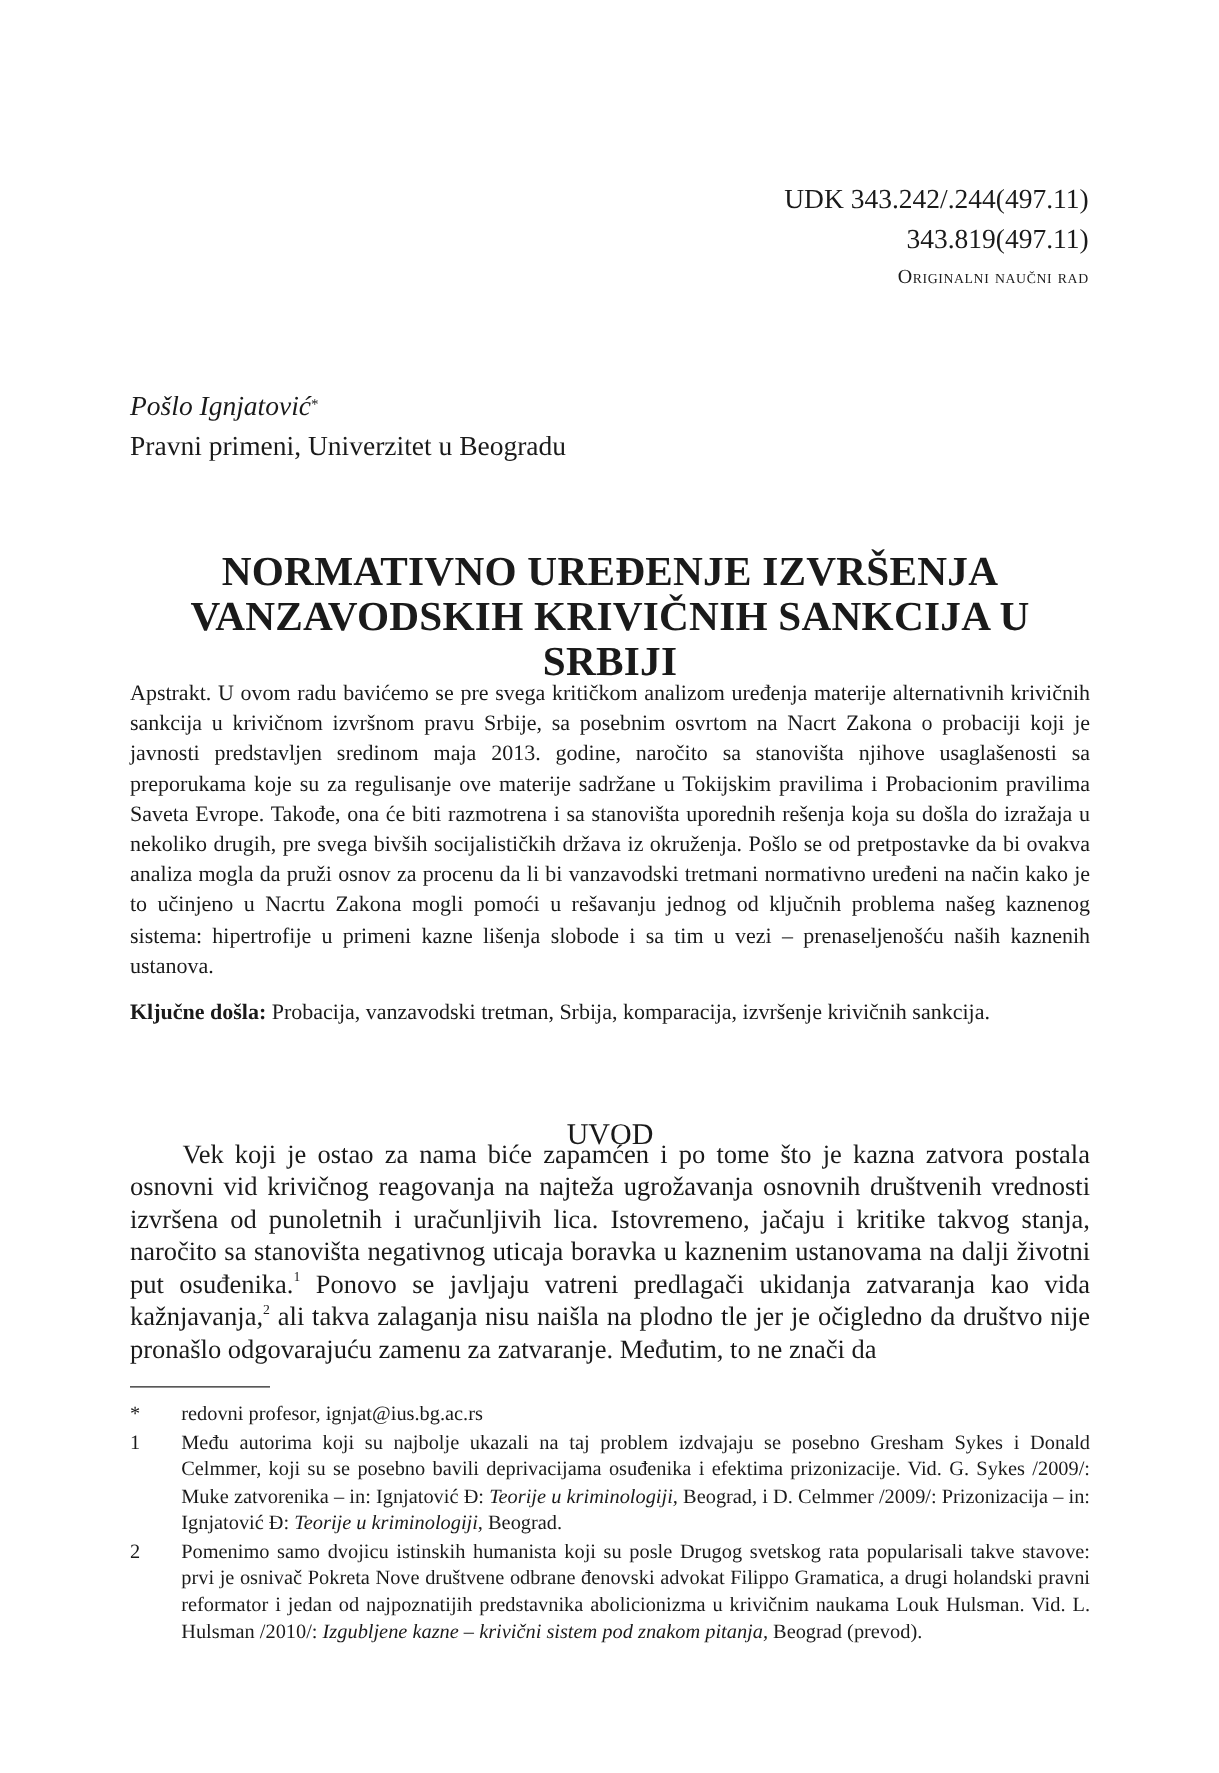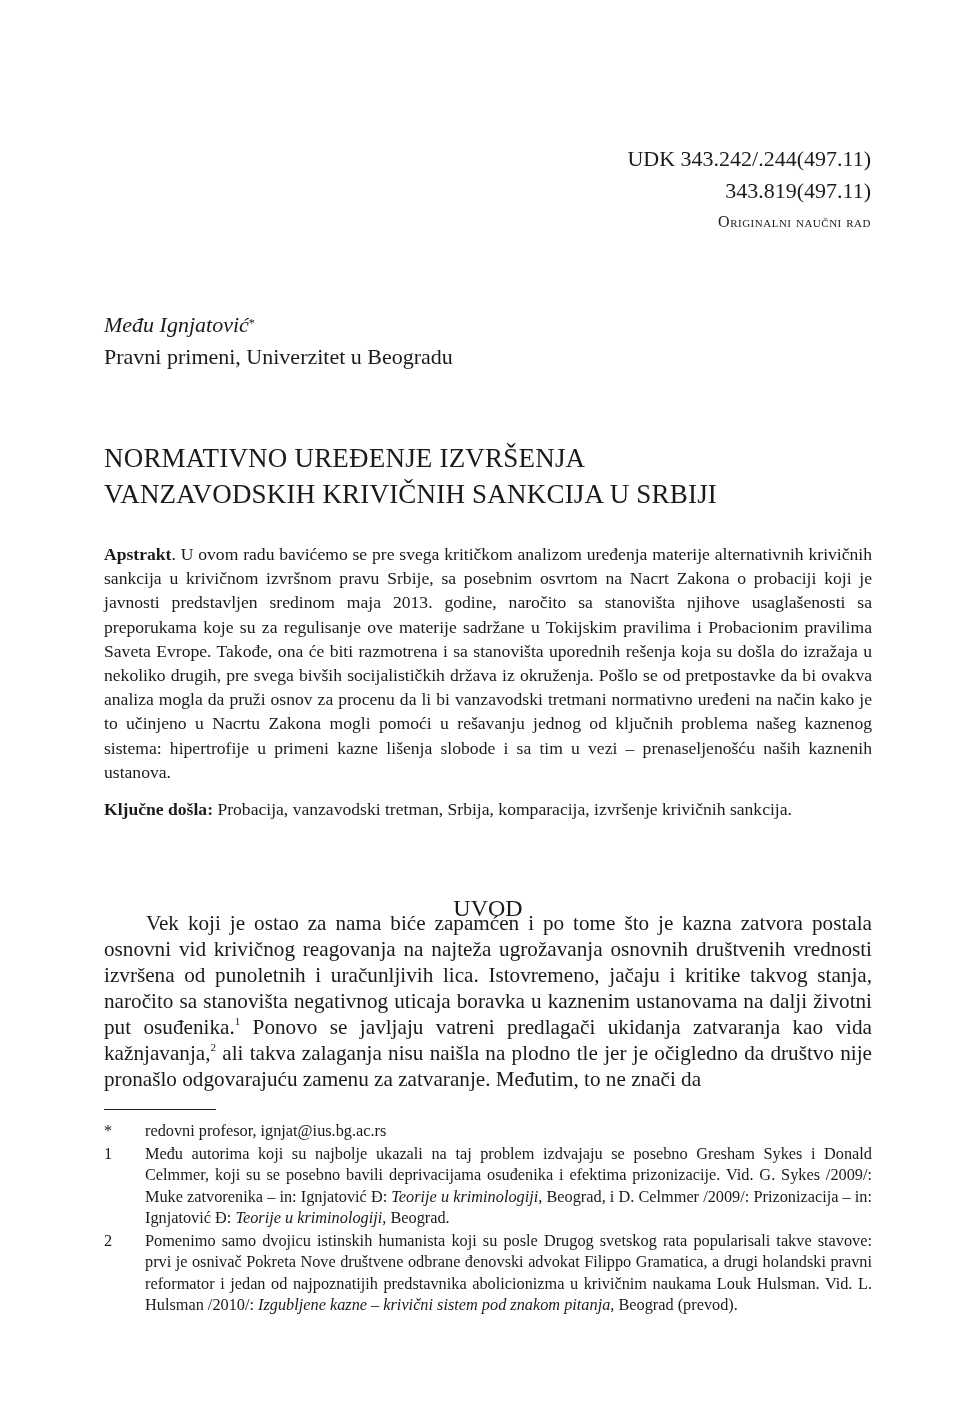--- a/index.html
+++ b/index.html
@@ -10,28 +10,28 @@
   .abs { position: absolute; }
   .udk {
     right: 104px; top: 143px; text-align: right;
     font-size: 22px; line-height: 32px;
   }
   .udk .sc { font-variant: small-caps; font-size: 16px; letter-spacing: 0.5px; line-height: 30px; }
   .author { left: 104px; top: 309px; font-size: 22px; line-height: 32px; }
   .author .name { font-style: italic; }
   .author sup { font-size: 12px; vertical-align: top; position: relative; top: -2px; }
   .title {
-    left: 104px; width: 768px; top: 440px; 
-    font-size: 27px; line-height: 36px; font-weight: normal; letter-spacing: 0.2px;
+    left: 104px; width: 768px; top: 440px; text-align: center;
+    font-size: 33px; line-height: 36px; font-weight: bold; letter-spacing: 0.2px;
   }
   .abstract {
     left: 104px; width: 768px; top: 542px;
     font-size: 17.6px; line-height: 24.2px; text-align: justify;
   }
-  .abstract b { font-weight: bold; }
+  .abstract b { font-weight: normal; }
   .keywords {
     left: 104px; width: 768px; top: 797px;
     font-size: 17.6px; line-height: 24px;
   }
   .section-heading {
     left: 104px; width: 768px; top: 892px; text-align: center;
     font-size: 24px; line-height: 32px;
   }
   .bodytext {
     left: 104px; width: 768px; top: 910px;
@@ -53,21 +53,21 @@
 </head>
 <body>
 
 <div class="abs udk">
   <div>UDK 343.242/.244(497.11)</div>
   <div>343.819(497.11)</div>
   <div class="sc">Originalni naučni rad</div>
 </div>
 
 <div class="abs author">
-  <div><span class="name">Među Ignjatović</span><sup>*</sup></div>
+  <div><span class="name">Pošlo Ignjatović</span><sup>*</sup></div>
   <div>Pravni primeni, Univerzitet u Beogradu</div>
 </div>
 
 <div class="abs title">
   <div>NORMATIVNO UREĐENJE IZVRŠENJA</div>
   <div>VANZAVODSKIH KRIVIČNIH SANKCIJA U SRBIJI</div>
 </div>
 
 <div class="abs abstract"><b>Apstrakt</b><span>. U ovom radu bavićemo se pre svega kritičkom analizom uređenja materije alternativnih krivičnih sankcija u krivičnom izvršnom pravu Srbije, sa posebnim osvrtom na Nacrt Zakona o probaciji koji je javnosti predstavljen sredinom maja 2013. godine, naročito sa stanovišta njihove usaglašenosti sa preporukama koje su za regulisanje ove materije sadržane u Tokijskim pravilima i Probacionim pravilima Saveta Evrope. Takođe, ona će biti razmotrena i sa stanovišta uporednih rešenja koja su došla do izražaja u nekoliko drugih, pre svega bivših socijalističkih država iz okruženja. Pošlo se od pretpostavke da bi ovakva analiza mogla da pruži osnov za procenu da li bi vanzavodski tretmani normativno uređeni na način kako je to učinjeno u Nacrtu Zakona mogli pomoći u rešavanju jednog od ključnih problema našeg kaznenog sistema: hipertrofije u primeni kazne lišenja slobode i sa tim u vezi – prenaseljenošću naših kaznenih ustanova.</span></div>
 

